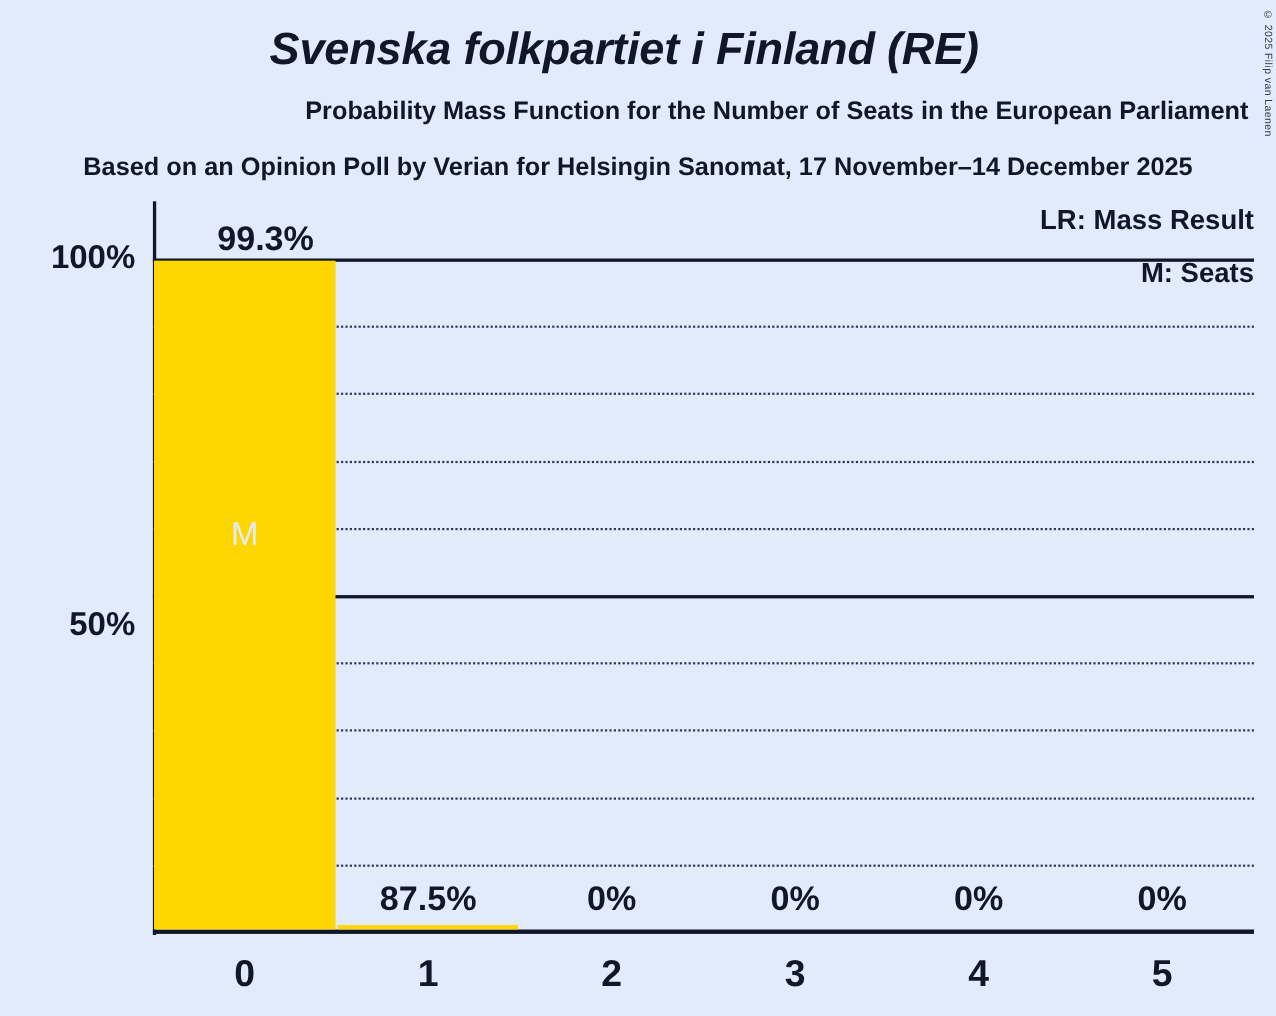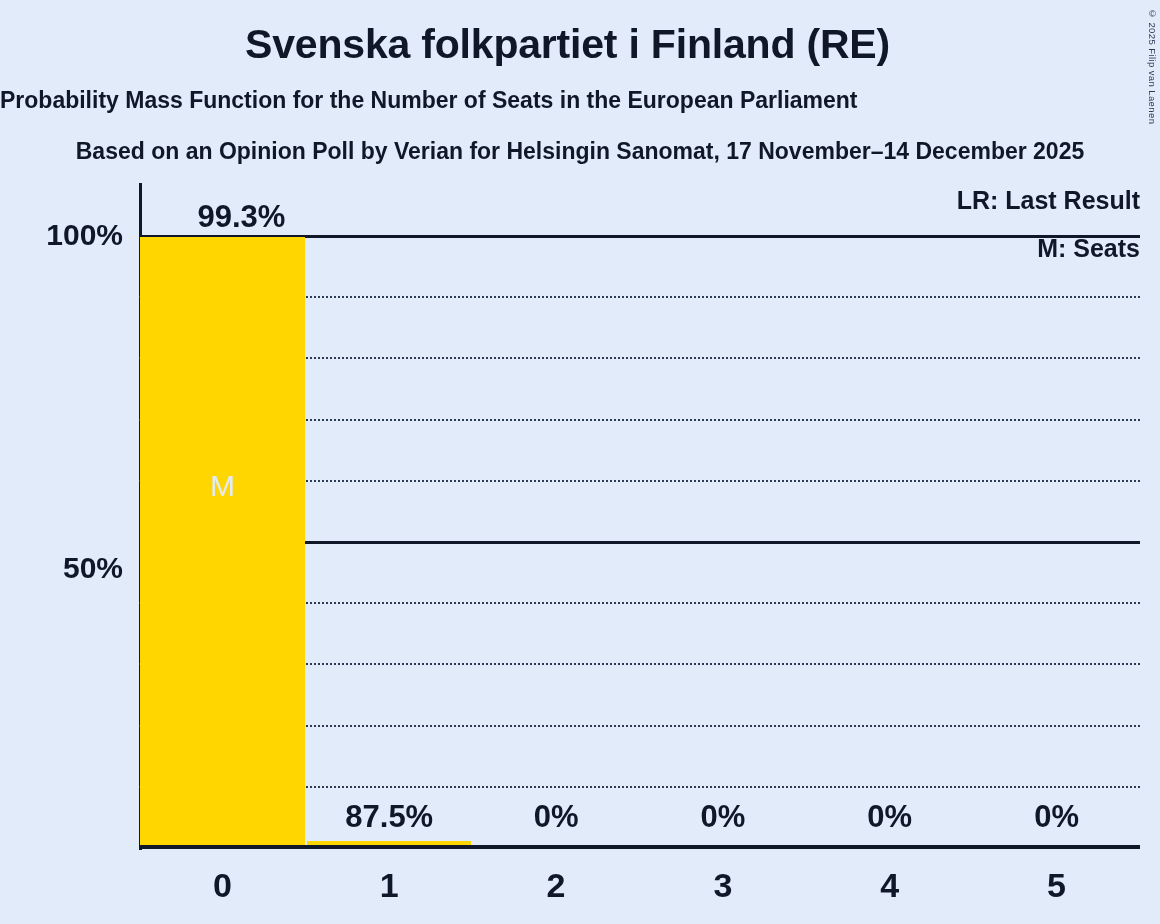--- a/index.html
+++ b/index.html
@@ -26,27 +26,28 @@
   .title {
     position: absolute;
     left: 0;
     top: 22px;
     width: 1135px;
     text-align: center;
     font-size: 41px;
     font-weight: bold;
     letter-spacing: -0.2px;
     line-height: 1.1;
+    font-style: italic;
   }
   .subtitle {
     position: absolute;
     left: 0;
     top: 88px;
     width: 1135px;
-    text-align: left;
+    text-align: right;
     font-size: 23px;
     font-weight: bold;
     line-height: 1.1;
   }
   .subtitle2 {
     position: absolute;
     left: 0;
     top: 139px;
     width: 1160px;
     text-align: center;
@@ -175,21 +176,21 @@
 <body>
 
 <div id="page">
 
   <div class="title">Svenska folkpartiet i Finland (RE)</div>
   <div class="subtitle">Probability Mass Function for the Number of Seats in the European Parliament</div>
   <div class="subtitle2">Based on an Opinion Poll by Verian for Helsingin Sanomat, 17 November–14 December 2025</div>
 
   <div class="copyright">© 2025 Filip van Laenen</div>
 
-  <div class="legend legend-lr">LR: Last Result</div>
+  <div class="legend legend-lr">LR: Mass Result</div>
   <div class="legend legend-m">M: Seats</div>
 
   <div class="y-axis-line"></div>
   <div class="x-axis-line"></div>
 
   <div id="plot">
     <div id="gridlines">
         <div class="grid dotted" style="top: 113.2px;"></div>
         <div class="grid dotted" style="top: 174.4px;"></div>
         <div class="grid dotted" style="top: 235.6px;"></div>

